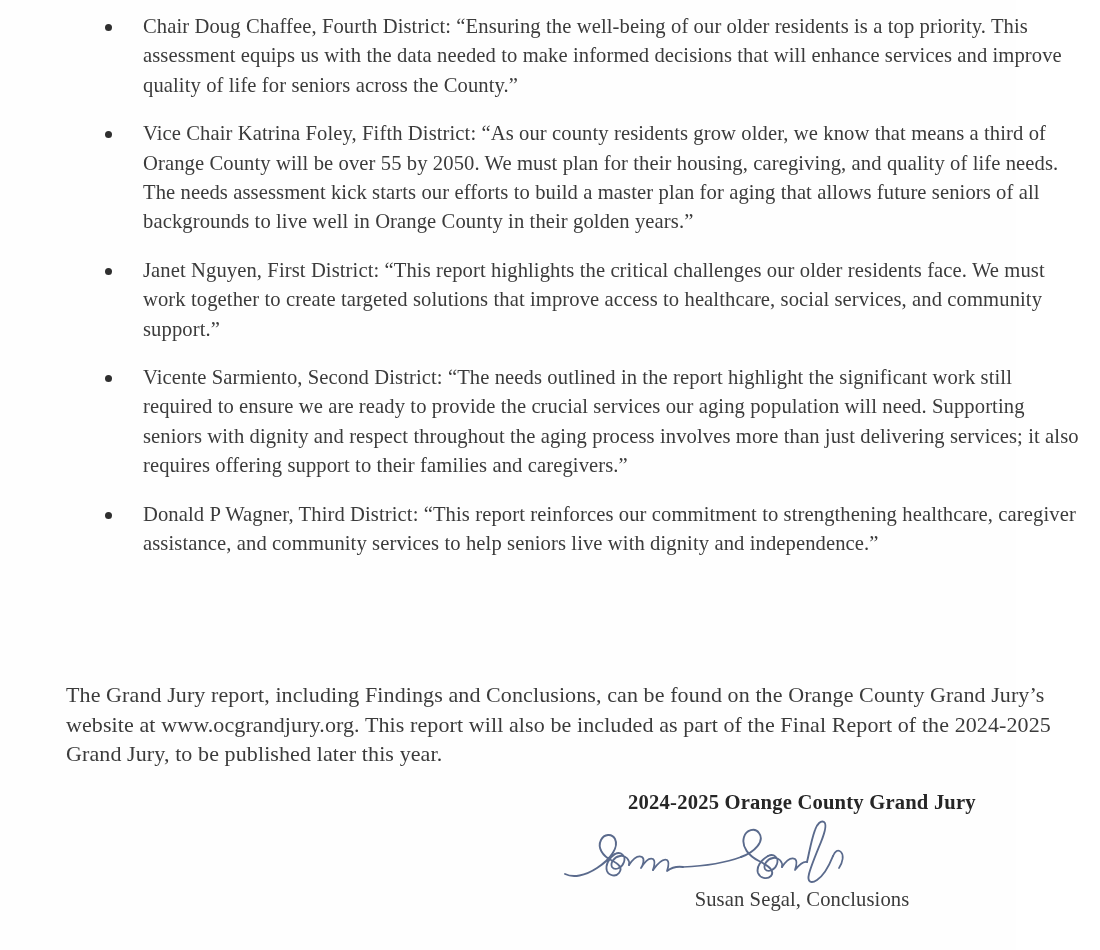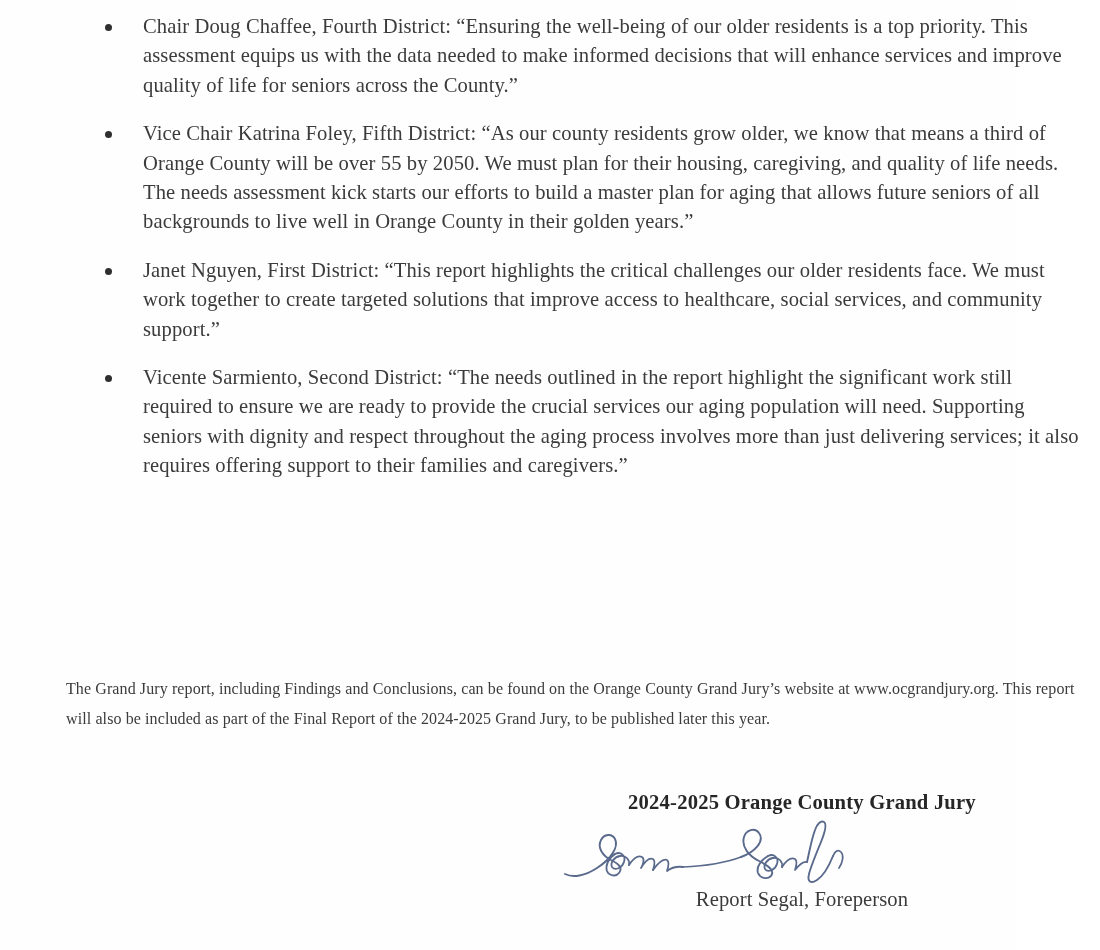--- a/index.html
+++ b/index.html
@@ -56,21 +56,21 @@
     background: #2f2f2f;
     border-radius: 50%;
   }
 
   
   .closing-paragraph {
     position: absolute;
     left: 66px;
     top: 658px;
     width: 1022px;
-    font-size: 16px;
+    font-size: 22px;
     line-height: 29.6px;
     color: #3b3b3b;
     letter-spacing: 0.1px;
   }
 
   
   .signature-block {
     position: absolute;
     left: 567px;
     top: 791px;
@@ -116,20 +116,24 @@
       <span>Vice Chair Katrina Foley, Fifth District: “As our county residents grow older, we know that means a third of Orange County will be over 55 by 2050. We must plan for their housing, caregiving, and quality of life needs. The needs assessment kick starts our efforts to build a master plan for aging that allows future seniors of all backgrounds to live well in Orange County in their golden years.”</span>
     </li>
     <li class="quote-item">
       <span class="bullet-marker"></span>
       <span>Janet Nguyen, First District: “This report highlights the critical challenges our older residents face. We must work together to create targeted solutions that improve access to healthcare, social services, and community support.”</span>
     </li>
     <li class="quote-item">
       <span class="bullet-marker"></span>
       <span>Vicente Sarmiento, Second District: “The needs outlined in the report highlight the significant work still required to ensure we are ready to provide the crucial services our aging population will need. Supporting seniors with dignity and respect throughout the aging process involves more than just delivering services; it also requires offering support to their families and caregivers.”</span>
     </li>
+    <li class="quote-item">
+      <span class="bullet-marker"></span>
+      <span>Donald P Wagner, Third District: “This report reinforces our commitment to strengthening healthcare, caregiver assistance, and community services to help seniors live with dignity and independence.”</span>
+    </li>
   </ul>
 
   <p class="closing-paragraph">The Grand Jury report, including Findings and Conclusions, can be found on the Orange County Grand Jury’s website at www.ocgrandjury.org. This report will also be included as part of the Final Report of the 2024-2025 Grand Jury, to be published later this year.</p>
 
   <div class="signature-block">
     <div class="signature-heading">2024-2025 Orange County Grand Jury</div>
 
     <div class="signature-image-wrap">
       <svg class="signature-svg" width="300" height="72" viewBox="0 0 300 72" xmlns="http://www.w3.org/2000/svg">
         <g fill="none" stroke="#5a6a8c" stroke-linecap="round" stroke-linejoin="round">
@@ -140,16 +144,16 @@
           <path d="M124 51 C146 50 166 47 182 41" stroke-width="1.7"></path>
           <path d="M182 41 C196 36 206 25 200 17 C196 11 187 14 185 21 C182 31 190 40 200 45 C210 50 216 55 212 60 C208 64 201 62 199 57 C197 51 202 44 209 40" stroke-width="1.9"></path>
           <path d="M209 40 C215 37 220 42 218 48 C216 54 209 57 206 53 C204 49 208 43 214 42 C220 41 224 46 223 51" stroke-width="1.8"></path>
           <path d="M223 51 C227 45 232 41 236 43 C239 45 237 51 236 54 C240 49 244 45 248 46" stroke-width="1.8"></path>
           <path d="M248 46 C250 38 252 25 256 14 C258 8 262 4 265 6 C268 8 266 16 262 26 C257 38 252 50 250 58 C248 66 252 68 258 64 C264 60 270 50 274 40" stroke-width="1.9"></path>
           <path d="M274 40 C276 35 279 33 282 36 C285 39 284 46 280 52" stroke-width="1.7"></path>
         </g>
       </svg>
     </div>
 
-    <div class="signature-caption">Report Segal, Foreperson</div>
+    <div class="signature-caption">Susan Segal, Conclusions</div>
   </div>
 
 </div>
 
 </body></html>

